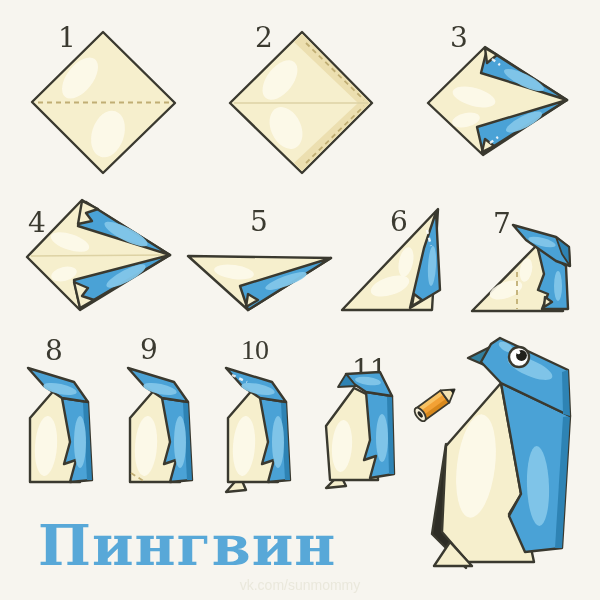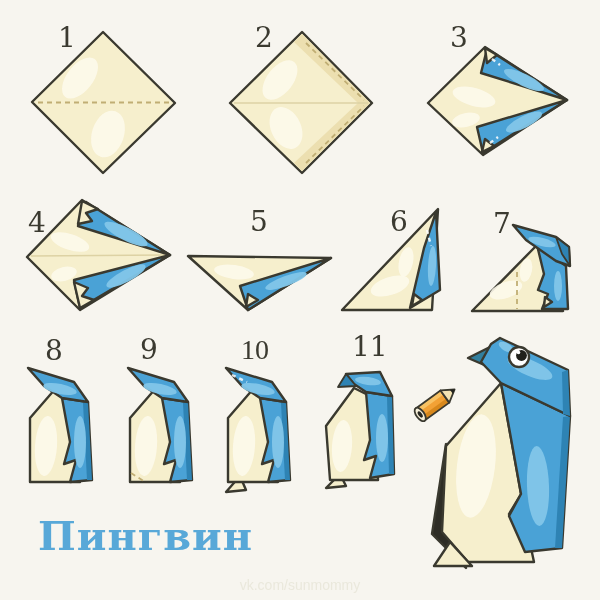--- a/index.html
+++ b/index.html
@@ -23,21 +23,21 @@
   .pbh{fill:var(--paper-blue-light,#82c6e9);opacity:.95;}
   .pbd{fill:var(--paper-blue-dark,#2e83b4);}
   .blk{fill:#2e2d26;}
   .beak{fill:var(--beak-teal,#327f9e);}
   .dash{stroke:var(--fold-dash,#c0ae74);stroke-width:1.8;stroke-dasharray:5 4;fill:none;}
   .crease{stroke:#ddd2a4;stroke-width:1.4;fill:none;}
   .wd{stroke:#ffffff;stroke-width:2.4;stroke-dasharray:4 4;fill:none;opacity:.85;}
   .nf{fill:none;}
   .title{
     position:absolute;left:38px;top:512px;
-    font-family:"DejaVu Serif",serif;font-weight:bold;font-size:40px;
+    font-family:"DejaVu Serif",serif;font-weight:bold;font-size:56px;
     color:var(--title-blue,#58a8d8);letter-spacing:1px;
   }
   .wm{
     position:absolute;left:0;top:577px;width:100%;text-align:center;
     font-family:"Liberation Sans",sans-serif;font-size:14px;
     color:var(--watermark-gray,#eae8dc);
   }
 </style>
 </head>
 <body>
@@ -47,21 +47,21 @@
   <span class="num" style="left:58px;top:24px;">1</span>
   <span class="num" style="left:255px;top:24px;">2</span>
   <span class="num" style="left:450px;top:24px;">3</span>
   <span class="num" style="left:28px;top:209px;">4</span>
   <span class="num" style="left:250px;top:208px;">5</span>
   <span class="num" style="left:390px;top:208px;">6</span>
   <span class="num" style="left:493px;top:210px;">7</span>
   <span class="num" style="left:45px;top:337px;">8</span>
   <span class="num" style="left:140px;top:336px;">9</span>
   <span class="num" style="left:241px;top:336px;font-family:Liberation Serif, serif;">10</span>
-  <span class="num" style="left:352px;top:333px;">11</span>
+  <span class="num" style="left:352px;top:356px;">11</span>
 
   <svg class="fig" style="left:28px;top:28px;" width="152" height="150" viewBox="0 0 152 150">
     <polygon class="pc ink" points="75,4 147,75 75,145 4,74"></polygon>
     <ellipse class="pch" cx="52" cy="50" rx="13" ry="24" transform="rotate(38 52 50)"></ellipse>
     <ellipse class="pch" cx="80" cy="106" rx="16" ry="24" transform="rotate(18 80 106)"></ellipse>
     <line class="dash" x1="10" y1="74.5" x2="141" y2="74.5"></line>
   </svg>
 
   <svg class="fig" style="left:226px;top:28px;" width="150" height="150" viewBox="0 0 150 150">
     <polygon class="pc ink" points="76,4 146,75 76,145 4,75"></polygon>

